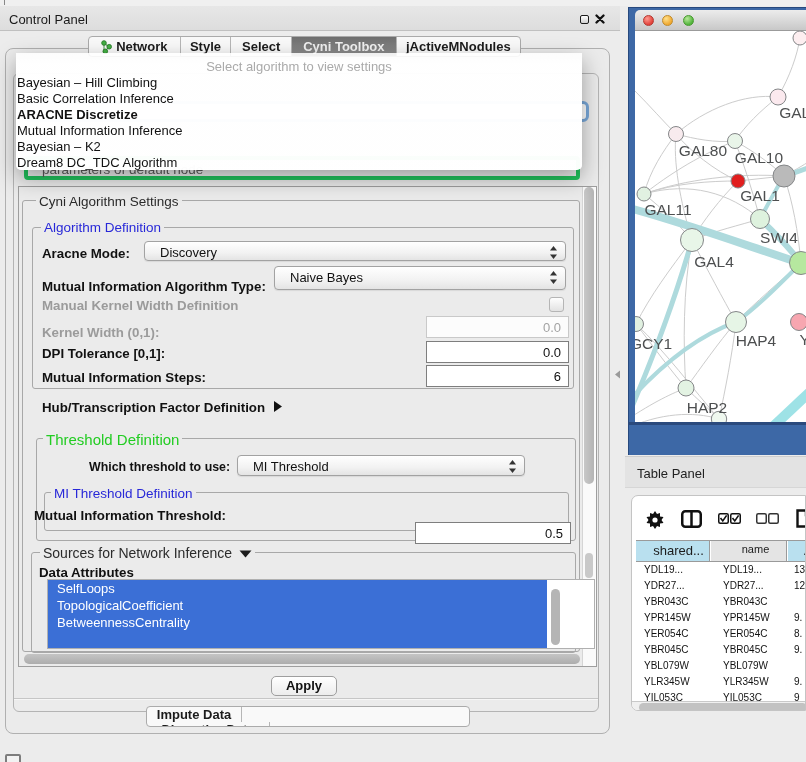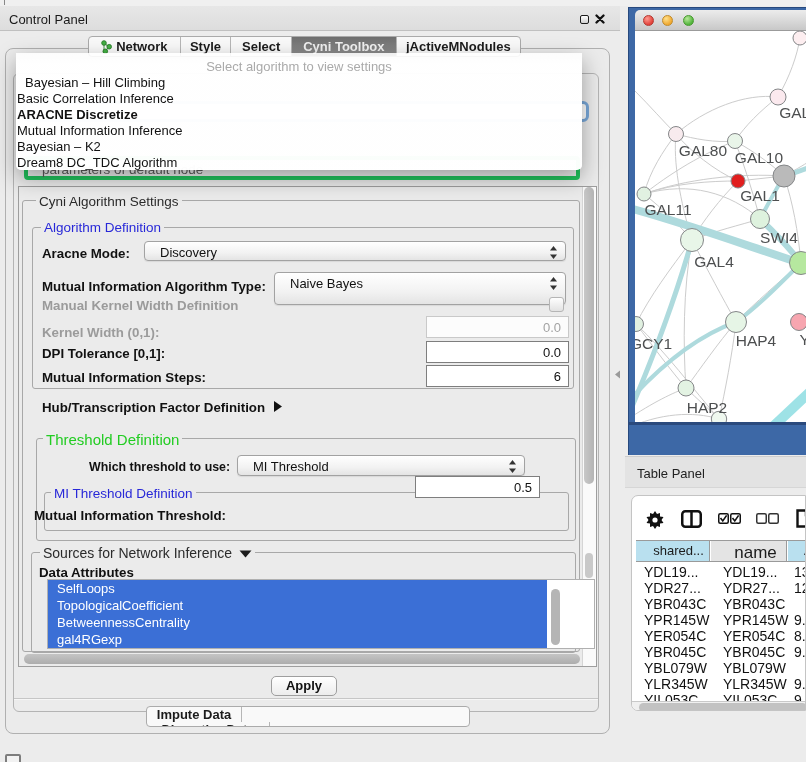--- a/index.html
+++ b/index.html
@@ -77,21 +77,21 @@
 <div class="lbl abs" style="left:42px;top:246px;">Aracne Mode:</div>
 <div class="combo" style="left:144px;top:241px;width:422px;height:20px;">
   <div class="ct">Discovery</div>
   <svg class="carr" viewBox="0 0 9 15">
       <path d="M4.5 1 L8 5.5 L1 5.5 Z" fill="#333"></path>
       <path d="M4.5 14 L1 9.5 L8 9.5 Z" fill="#333"></path>
     </svg>
 </div>
 
 <div class="lbl abs" style="left:42px;top:279px;">Mutual Information Algorithm Type:</div>
-<div class="combo" style="left:274px;top:272px;width:292px;height:33px;">
+<div class="combo" style="left:274px;top:266px;width:292px;height:24px;">
   <div class="ct">Naive Bayes</div>
   <svg class="carr" viewBox="0 0 9 15">
       <path d="M4.5 1 L8 5.5 L1 5.5 Z" fill="#333"></path>
       <path d="M4.5 14 L1 9.5 L8 9.5 Z" fill="#333"></path>
     </svg>
 </div>
 
 <div class="glbl abs" style="left:42px;top:298px;">Manual Kernel Width Definition</div>
 <div class="abs" style="left:549px;top:297px;width:15px;height:15px;border:1px solid #b5b5b5;border-radius:3px;background:linear-gradient(#fefefe,#e2e2e2);"></div>
 
@@ -124,38 +124,37 @@
   <svg class="carr" viewBox="0 0 9 15">
       <path d="M4.5 1 L8 5.5 L1 5.5 Z" fill="#333"></path>
       <path d="M4.5 14 L1 9.5 L8 9.5 Z" fill="#333"></path>
     </svg>
 </div>
 
 <div class="grp" style="left:44px;top:492px;width:525px;height:39px;"></div>
 <div class="gtitle" style="left:51px;top:486px;color:#2828d8;">MI Threshold Definition</div>
 
 <div class="lbl abs" style="left:34px;top:508px;">Mutual Information Threshold:</div>
-<div class="tfield" style="left:415px;top:476px;width:125px;height:22px;">
+<div class="tfield" style="left:415px;top:522px;width:156px;height:22px;">
   <div class="v">0.5</div>
 </div>
 
 <div class="grp" style="left:31px;top:552px;width:545px;height:101px;"></div>
 <div class="gtitle" style="left:40px;top:545px;color:#2b2b2b;font-size:14px;">Sources for Network Inference
   <svg width="13" height="8" viewBox="0 0 13 8" style="margin-left:3px;">
       <path d="M0.5 0.5 L12.5 0.5 L6.5 7.5 Z" fill="#1c1c1c"></path>
     </svg>
 </div>
 <div class="lbl abs" style="left:39px;top:565px;">Data Attributes</div>
 
 <div class="abs" style="left:47px;top:579px;width:548px;height:70px;border:1px solid #b0b0b0;background:#fff;">
   <div class="abs" style="left:0;top:0;width:499px;height:68px;background:#3b6fd6;"></div>
   <div class="abs" style="left:9px;top:1px;width:490px;height:17px;color:#fff;font-size:13px;">SelfLoops</div>
   <div class="abs" style="left:9px;top:35px;width:490px;height:17px;color:#fff;font-size:13px;">BetweennessCentrality</div>
   <div class="abs" style="left:9px;top:18px;width:490px;height:17px;color:#fff;font-size:13px;">TopologicalCoefficient</div>
-  <div class="abs" style="left:9px;top:52px;width:490px;height:17px;color:#fff;font-size:13px;">gal4RGexp</div>
   <div class="abs" style="left:503px;top:9px;width:9px;height:56px;background:#b5b5b5;border-radius:5px;"></div>
 </div>
 
 <div class="abs" style="left:24px;top:654px;width:556px;height:10px;background:linear-gradient(#c4c4c4,#adadad);border-radius:5px;"></div>
 
 <div class="abs" style="left:14px;top:698px;width:584px;height:1px;background:#c6c6c6;"></div>
 <div class="abs" style="left:14px;top:699px;width:584px;height:1px;background:#f6f6f6;"></div>
 
 <div class="abs" style="left:271px;top:676px;width:66px;height:20px;border:1px solid #9e9e9e;border-radius:5px;background:linear-gradient(#ffffff,#ececec);text-align:center;font-size:13px;font-weight:bold;color:#111;line-height:18px;">Apply</div>
 
@@ -283,25 +282,25 @@
   <svg class="abs" style="left:124px;top:17px;" width="23" height="11" viewBox="0 0 23 11">
     <rect x="0.75" y="0.75" width="9.5" height="9.5" rx="1.5" fill="none" stroke="#333" stroke-width="1.5"></rect>
     <rect x="12.75" y="0.75" width="9.5" height="9.5" rx="1.5" fill="none" stroke="#333" stroke-width="1.5"></rect>
   </svg>
   <svg class="abs" style="left:164px;top:13px;" width="16" height="19" viewBox="0 0 16 19">
     <path d="M1.5 1.5 L10 1.5 L10 6 L15 6 L15 17.5 L1.5 17.5 Z M10 1.5 L15 6" fill="none" stroke="#111" stroke-width="2.4"></path>
   </svg>
 
   <div class="abs" style="left:4px;top:44px;width:171px;height:22px;border-top:1px solid #9a9a9a;border-bottom:1px solid #9a9a9a;">
     <div class="abs" style="left:0;top:0;width:74px;height:20px;background:#b9e0ef;border-right:1px solid #9a9a9a;text-align:center;font-size:13px;color:#1c1c1c;padding-top:2px;padding-left:12px;">shared...</div>
-    <div class="abs" style="left:75px;top:0;width:76px;height:20px;background:#e4e4e4;border-right:1px solid #9a9a9a;text-align:center;font-size:17px;color:#1c1c1c;padding-top:2px;padding-left:14px;">name</div>
+    <div class="abs" style="left:75px;top:0;width:76px;height:20px;background:#e4e4e4;border-right:1px solid #9a9a9a;text-align:center;font-size:11px;color:#1c1c1c;padding-top:2px;padding-left:14px;">name</div>
     <div class="abs" style="left:152px;top:0;width:23px;height:20px;background:#b9e0ef;font-size:13px;color:#1c1c1c;padding-top:2px;padding-left:16px;">A</div>
   </div>
 
-  <div class="abs" style="left:0;top:68px;width:175px;height:137px;font-size:14px;color:#111;overflow:hidden;">
+  <div class="abs" style="left:0;top:68px;width:175px;height:137px;font-size:10px;color:#111;overflow:hidden;">
     <div class="abs" style="left:12px;top:0px;">YDL19...</div>
       <div class="abs" style="left:91px;top:0px;">YDL19...</div>
       <div class="abs" style="left:162px;top:0px;">13</div>
     <div class="abs" style="left:12px;top:16px;">YDR27...</div>
       <div class="abs" style="left:91px;top:16px;">YDR27...</div>
       <div class="abs" style="left:162px;top:16px;">12</div>
     <div class="abs" style="left:12px;top:32px;">YBR043C</div>
       <div class="abs" style="left:91px;top:32px;">YBR043C</div>
     <div class="abs" style="left:12px;top:48px;">YPR145W</div>
       <div class="abs" style="left:91px;top:48px;">YPR145W</div>
@@ -322,19 +321,19 @@
       <div class="abs" style="left:162px;top:128px;">9</div>
   </div>
 
   <div class="abs" style="left:0;top:205px;width:175px;height:11px;background:#f0f0f0;border-top:1px solid #c9c9c9;">
     <div class="abs" style="left:7px;top:1px;width:168px;height:9px;background:#c2c2c2;border-radius:5px;"></div>
   </div>
 </div>
 
 <div class="abs" style="left:16px;top:53px;width:566px;height:117px;background:linear-gradient(rgba(255,255,255,0.86), rgba(255,255,255,0.975) 9%, rgba(255,255,255,0.975));border-radius:0 0 5px 5px;box-shadow:0 8px 22px rgba(0,0,0,0.35);font-size:13px;color:#111;">
   <div style="position:absolute;left:0;top:6px;width:100%;text-align:center;color:#aaaaaa;">Select algorithm to view settings</div>
-  <div style="position:absolute;left:1px;top:22px;padding-left:8px;">Bayesian – Hill Climbing</div>
+  <div style="position:absolute;left:1px;top:22px;">Bayesian – Hill Climbing</div>
   <div style="position:absolute;left:1px;top:38px;">Basic Correlation Inference</div>
   <div style="position:absolute;left:1px;top:54px;font-weight:bold;">ARACNE Discretize</div>
   <div style="position:absolute;left:1px;top:70px;">Mutual Information Inference</div>
   <div style="position:absolute;left:1px;top:86px;">Bayesian – K2</div>
   <div style="position:absolute;left:1px;top:102px;">Dream8 DC_TDC Algorithm</div>
 </div>
 
 </body></html>

